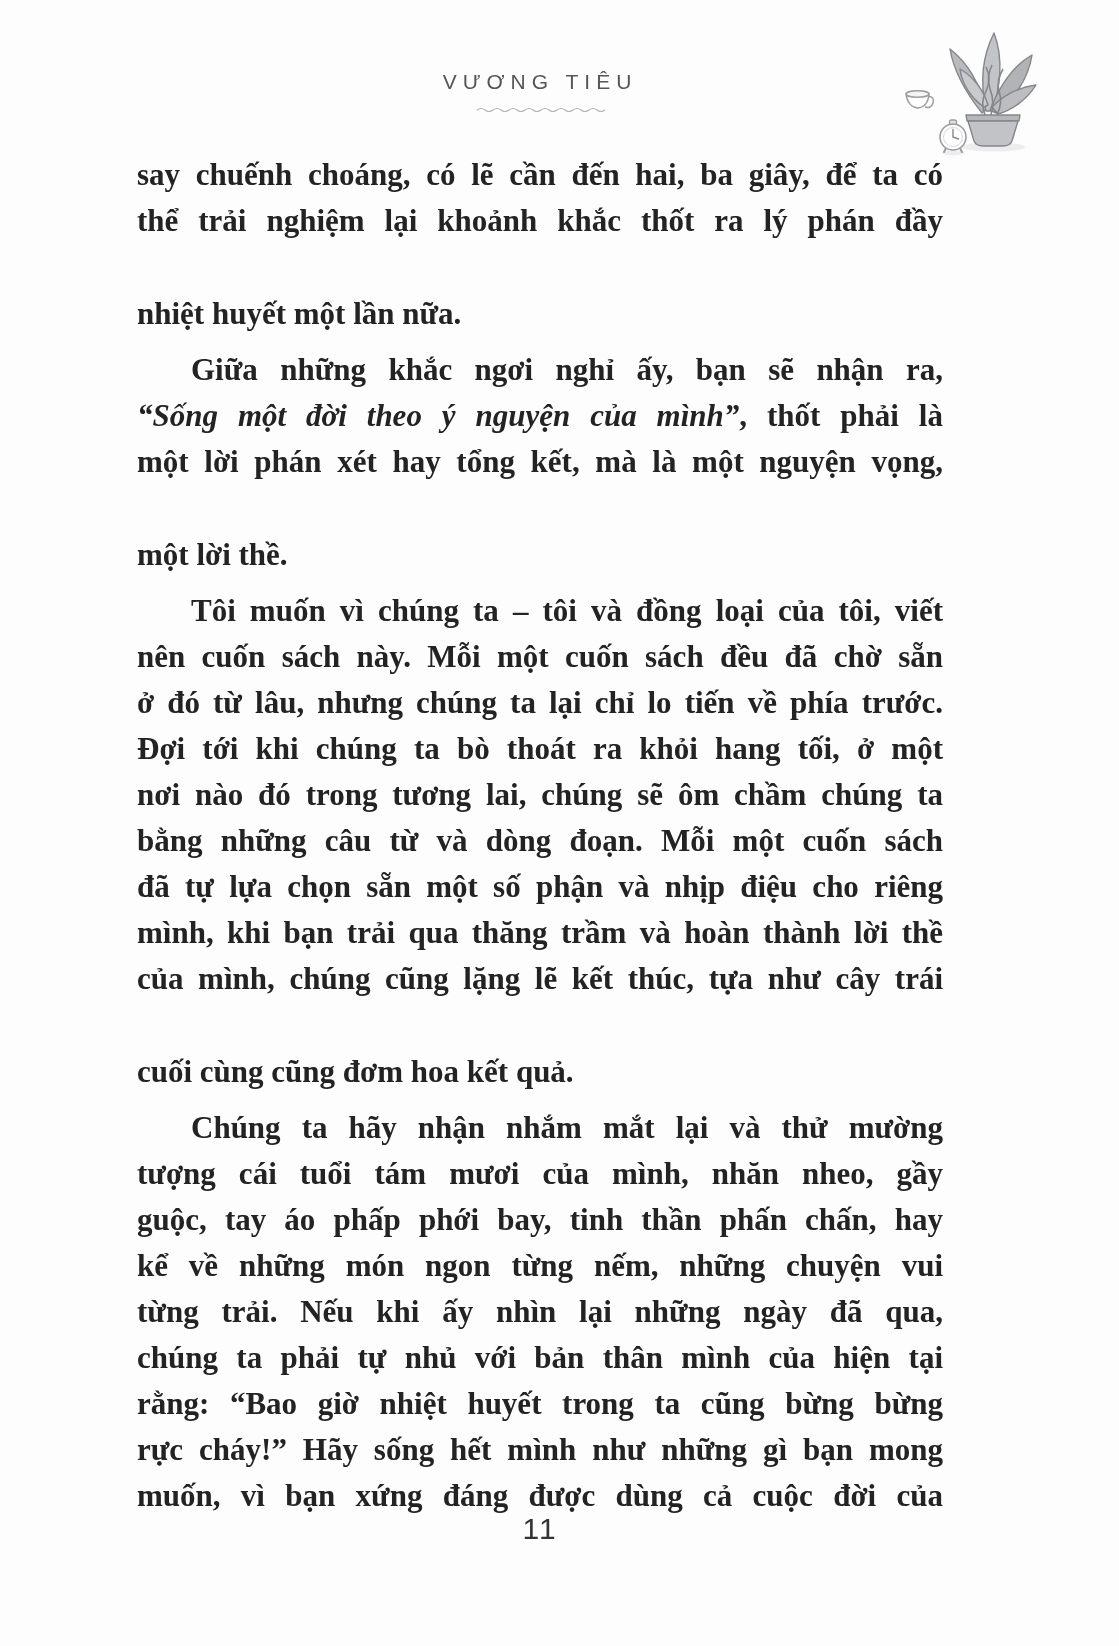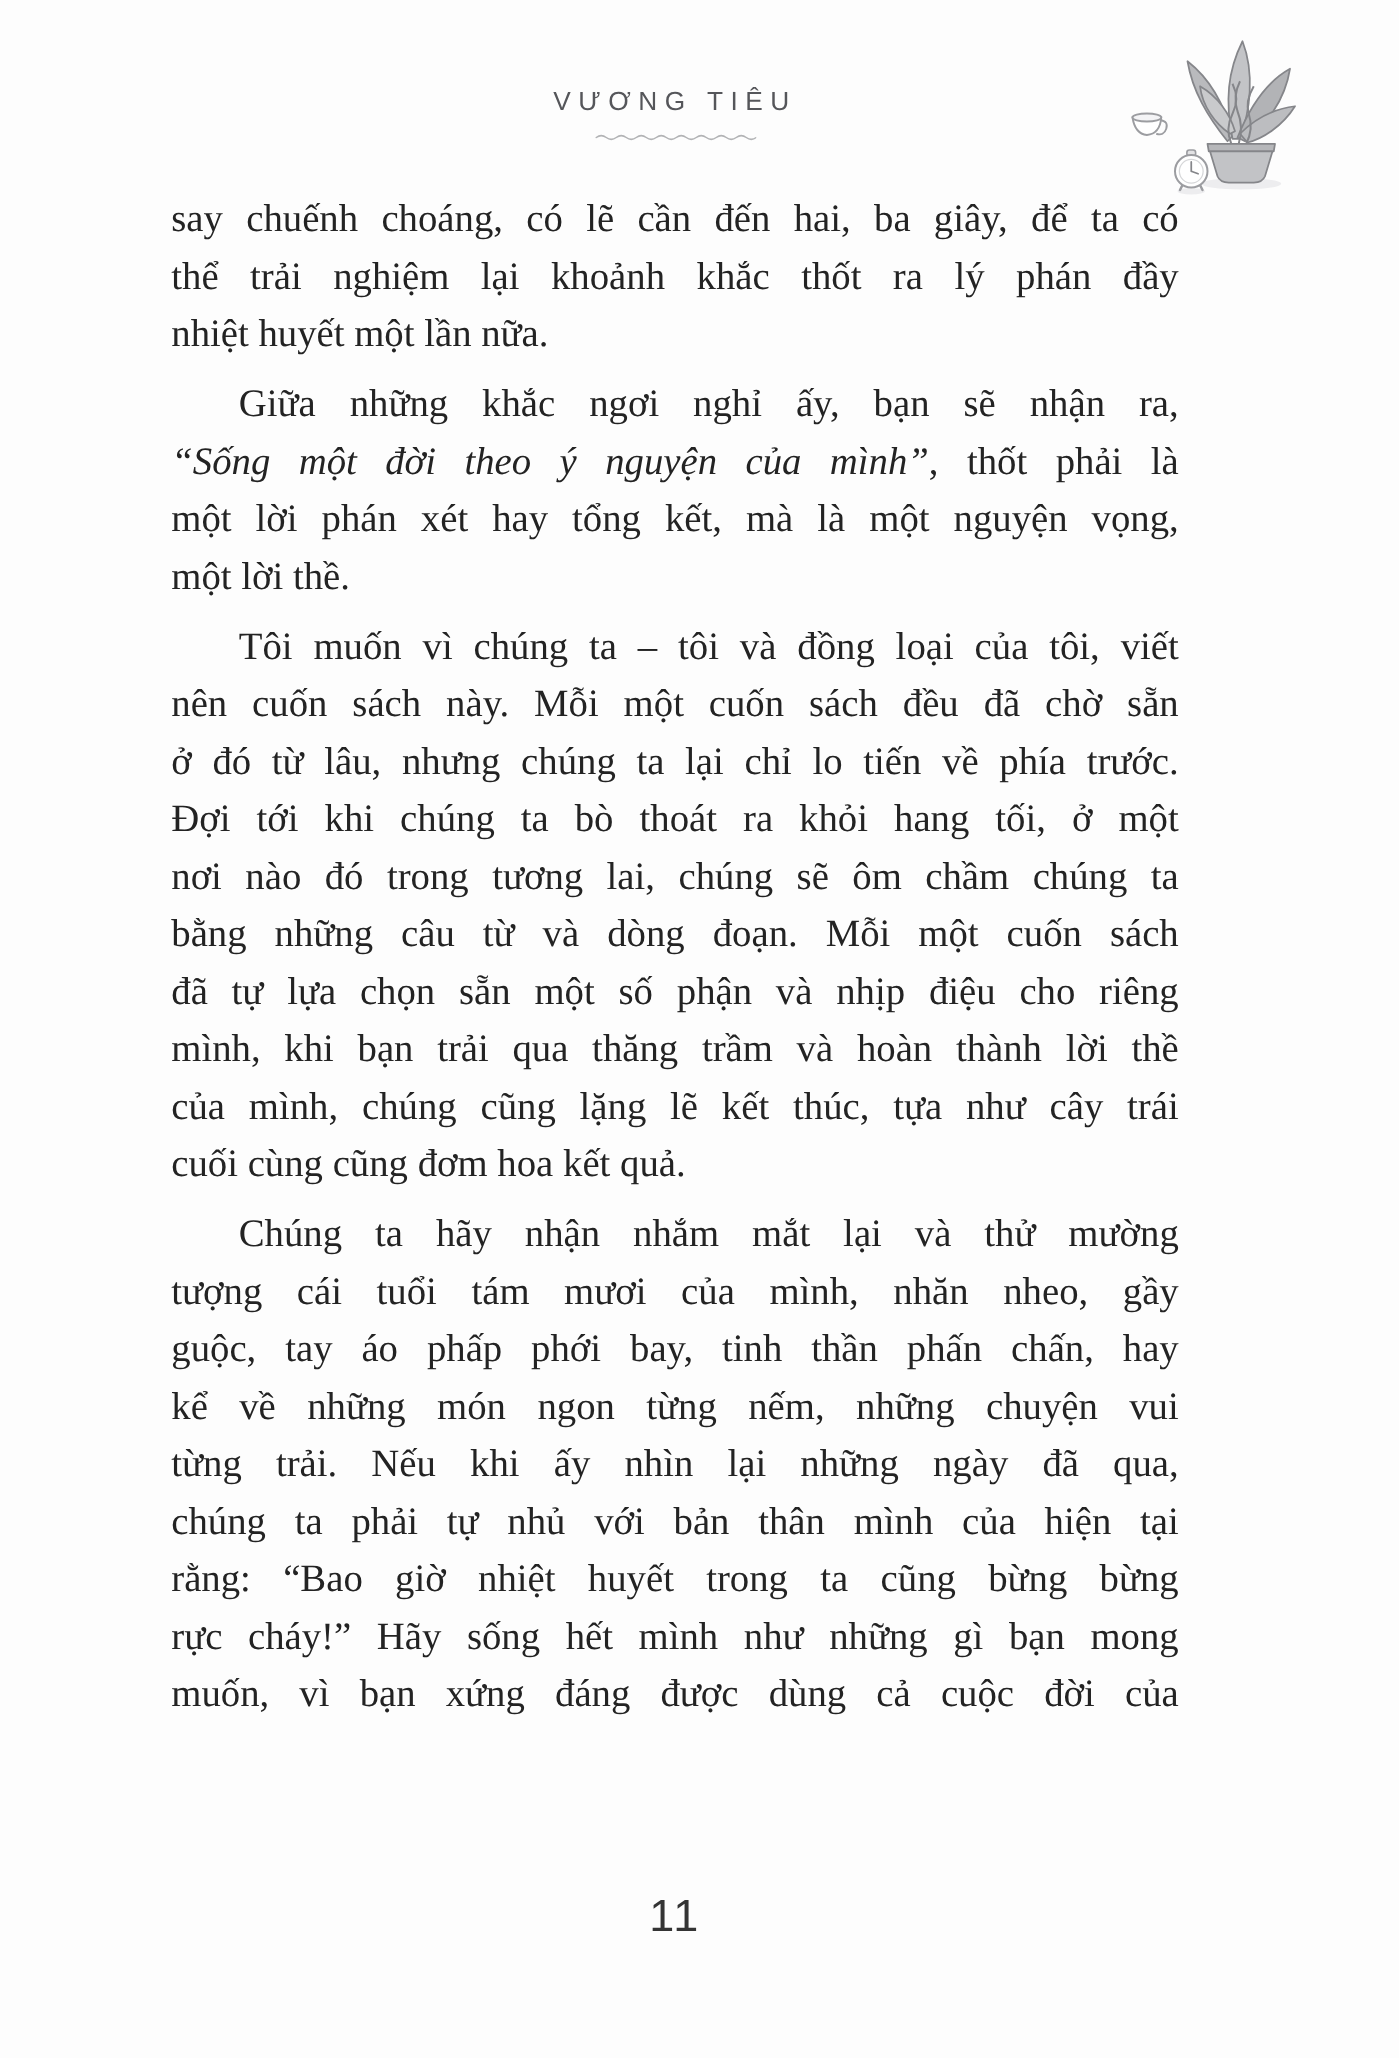--- a/index.html
+++ b/index.html
@@ -25,38 +25,39 @@
   }
   .squiggle { display: block; margin: 12px auto 0 auto; }
 
   
   .decor { position: absolute; left: 870px; top: 15px; }
 
   
   .text-block {
     position: absolute; left: 137px; top: 152px; width: 806px;
     font-size: 31px;
+    font-weight: bold;
   }
   .para { margin: 0 0 10px 0; }
   .para:last-child { margin-bottom: 0; }
   .line {
     height: 46px; line-height: 46px;
     text-align: justify; text-align-last: justify;
     overflow: visible; white-space: normal;
   }
-  .line.last { text-align-last: left; }
+  .line.last { text-align-last: left; margin-top: 47px; }
   .para.indented .line.first { padding-left: 54px; }
   .italic { font-style: italic; }
 
   
   .pageno {
     position: absolute; left: 137px; top: 1512px; width: 806px;
     text-align: center;
     font-family: "Liberation Sans", sans-serif;
-    font-size: 36px; letter-spacing: 2px; color: #343434;
+    font-size: 30px; letter-spacing: 2px; color: #343434;
   }
 </style>
 </head>
 <body>
 
 <div class="page">
 
   <div class="header">
     <div class="author">VƯƠNG TIÊU</div>
     <svg class="squiggle" width="130" height="8" viewBox="0 0 130 8">

